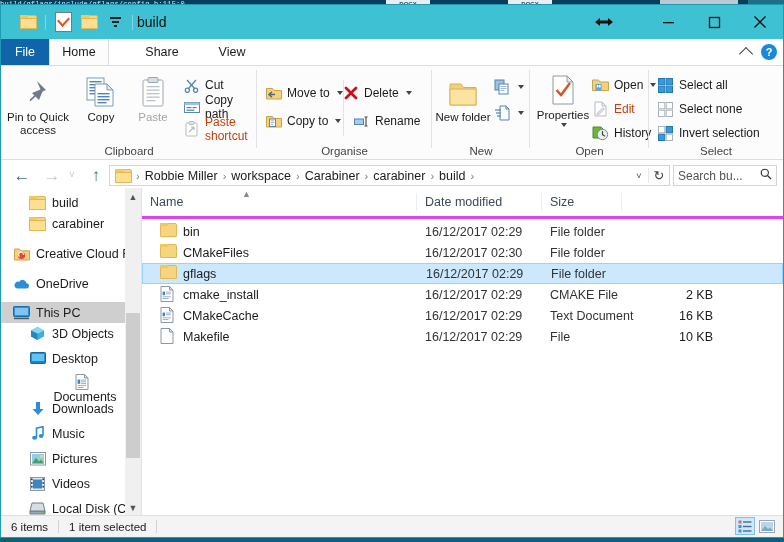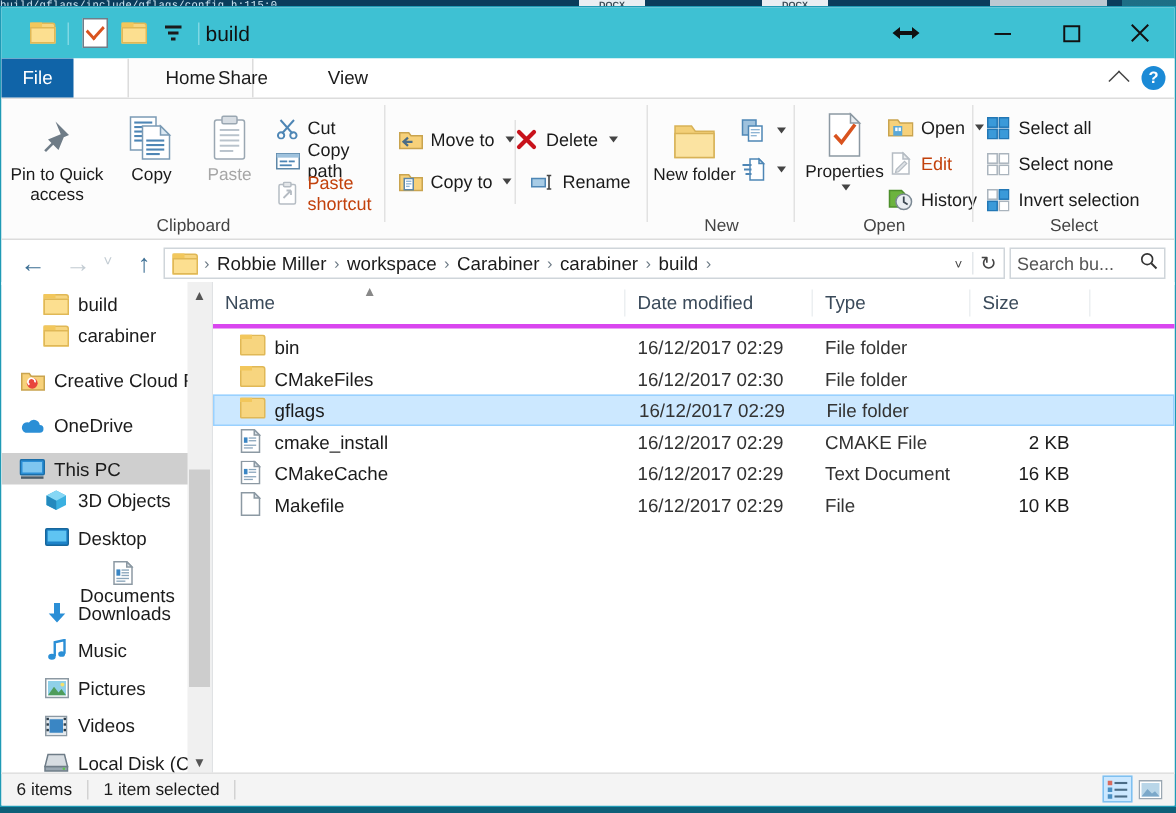--- a/index.html
+++ b/index.html
@@ -188,21 +188,21 @@
       <div class="wbtn">
         <svg width="14" height="14" viewBox="0 0 14 14">
             <path d="M1.5 1.5 L12.5 12.5 M12.5 1.5 L1.5 12.5" stroke="#111" stroke-width="1.3" fill="none"></path>
           </svg>
       </div>
     </div>
   </div>
 
   <div class="tabrow">
     <div class="tab file">File</div>
-    <div class="tab active" style="left:48px;width:84px;margin-left:36px;">Home</div>
+    <div class="tab active" style="left:48px;width:60px;">Home</div>
     <div class="tab" style="left:124px;width:74px;">Share</div>
     <div class="tab" style="left:198px;width:66px;">View</div>
     <div class="ribbon-right">
       <div class="chev-up"></div>
       <div class="help-ico">?</div>
     </div>
   </div>
 
   <div class="ribbon">
 
@@ -341,20 +341,21 @@
       </div>
       <div class="smbtn" style="left:96px;top:44px;">
         <span class="smico">
           <svg width="17" height="13" viewBox="0 0 17 13">
             <rect x="1.5" y="4" width="9" height="5.5" fill="#a8cce6" stroke="#4e86b5"></rect>
             <path d="M13 2 v9 M11.5 2 h3 M11.5 11 h3" stroke="#444" stroke-width="1.1" fill="none"></path>
           </svg>
         </span>
         <span>Rename</span>
       </div>
+      <div class="grp-label">Organise</div>
       <div class="grp-div" style="right:0;"></div>
     </div>
 
     <div class="grp" style="left:431px;width:98px;">
       <div class="bigbtn" style="left:2px;top:8px;width:58px;">
         <span class="ic">
           <svg width="30" height="28" viewBox="0 0 30 28">
             <path d="M2 4 h11 l2.5 3.5 H28 V25 H2 Z" fill="#f3cf77" stroke="#d8b257"></path>
             <path d="M2 9 h26 V25 H2 Z" fill="#fbe3a1" stroke="#d8b257"></path>
           </svg>
@@ -678,21 +679,20 @@
         <div class="btn">▲</div>
         <div class="thumb" style="top:125px;height:145px;"></div>
         <div class="btn" style="position:absolute;bottom:0;width:16px;">▼</div>
       </div>
     </div>
 
     <div class="filepane">
       <div class="colhdr">
         <div class="col" style="width:275px;">Name</div>
         <div class="col" style="width:125px;">Date modified</div>
-        <div class="col" style="width:105px;">Type</div>
         <div class="col" style="width:80px;">Size</div>
         <div class="sortcaret">▲</div>
       </div>
 
       <div style="padding-top:2px;">
         <div class="row">
           <div class="cell name" style="width:275px;">
             <span class="fileico">
               <span class="folder-ico"><i class="back"></i><i class="tab"></i></span>
             </span>

